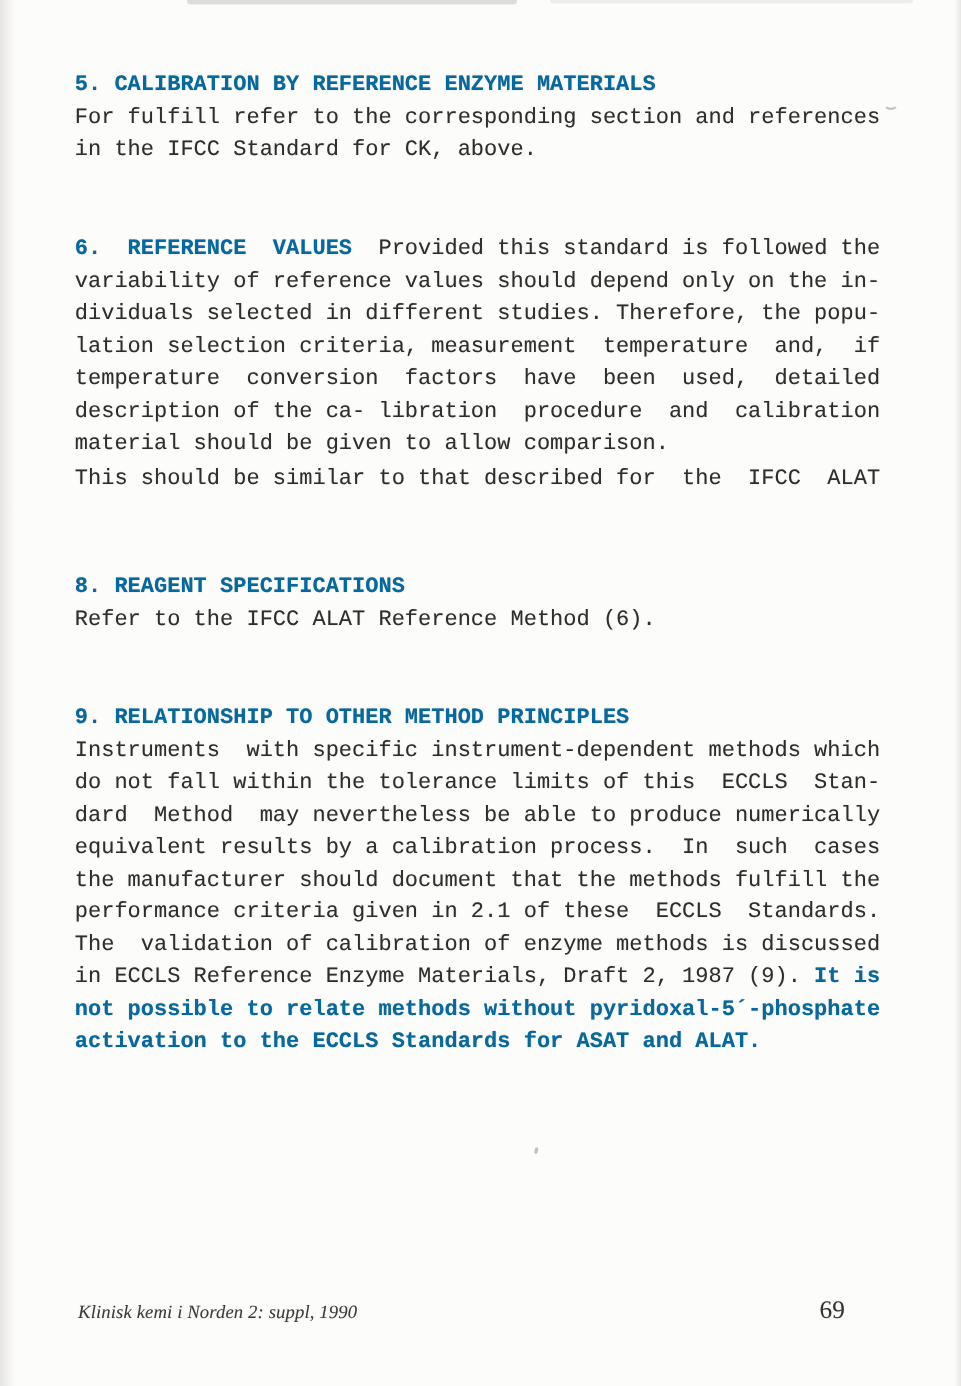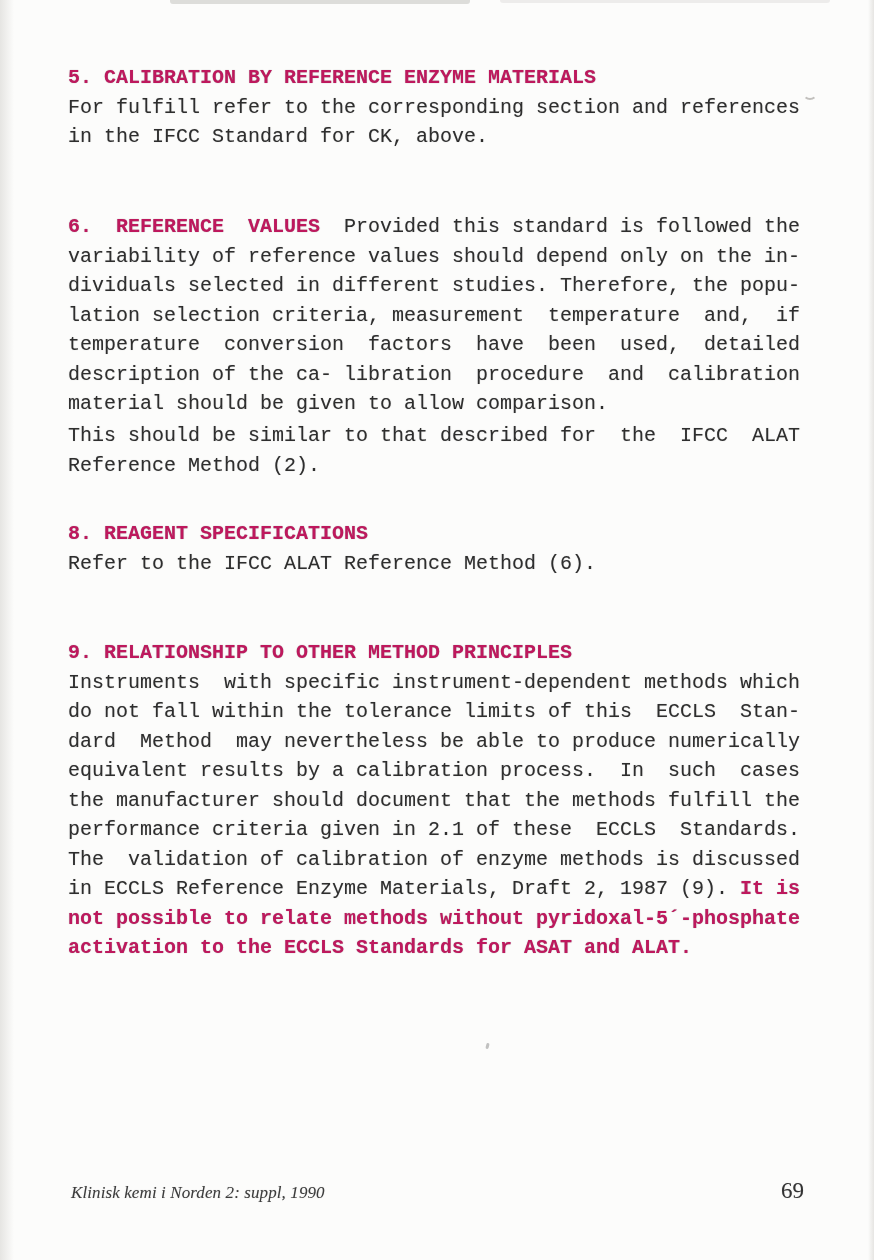--- a/index.html
+++ b/index.html
@@ -29,57 +29,57 @@
     white-space: pre;
     color: #2e2e2e;
     text-shadow: 0 0 1px rgba(70,70,70,0.35);
   }
   .section-5 { top: 63px; }
   .section-6 { top: 185px; margin-top: 27px; }
   .section-7 { top: 421px; }
   .section-8 { top: 519px; }
   .section-9 { top: 638px; }
   .tline { display: block; }
-  .seg-b { font-weight: bold; color: #be185d; text-shadow: 0 0 1px rgba(20,20,20,0.40); }
+  .seg-b { font-weight: bold; color: #0369a1; text-shadow: 0 0 1px rgba(20,20,20,0.40); }
 
   
   .speck-1 { position: absolute; left: 486px; top: 1043px; width: 3px; height: 6px;
              background: #8f8f8f; border-radius: 2px; transform: rotate(14deg); opacity: 0.55; }
   .tick-1  { position: absolute; left: 803px; top: 88px; width: 10px; height: 8px;
              border: 2px solid transparent; border-bottom-color: #aaa8a4;
              border-radius: 50%; opacity: 0.7; }
 
   
   .journal {
     position: absolute; left: 71px; top: 1183px;
     font-family: "Liberation Serif", "DejaVu Serif", serif;
     font-style: italic; font-size: 17px; color: #3c3c3c;
     letter-spacing: 0.1px;
     text-shadow: 0 0 1px rgba(80,80,80,0.3);
   }
   .pagenum {
-    position: absolute; left: 781px; top: 1178px;
+    position: absolute; left: 745px; top: 1178px;
     font-family: "Liberation Serif", "DejaVu Serif", serif;
     font-size: 23px; color: #333333;
     text-shadow: 0 0 1px rgba(80,80,80,0.3);
   }
 </style>
 </head>
 <body>
 
 <div class="page">
   <div class="edge-left"></div>
   <div class="edge-right"></div>
   <div class="streak-a"></div>
   <div class="streak-b"></div>
 
   <div id="doc-body">
       <div class="section section-5"><div class="tline"><span class="seg-b">5. CALIBRATION BY REFERENCE ENZYME MATERIALS</span></div><div class="tline"><span class="seg">For fulfill refer to the corresponding section and references</span></div><div class="tline"><span class="seg">in the IFCC Standard for CK, above.</span></div></div>
       <div class="section section-6"><div class="tline"><span class="seg-b">6.  REFERENCE  VALUES</span><span class="seg">  Provided this standard is followed the</span></div><div class="tline"><span class="seg">variability of reference values should depend only on the in-</span></div><div class="tline"><span class="seg">dividuals selected in different studies. Therefore, the popu-</span></div><div class="tline"><span class="seg">lation selection criteria, measurement  temperature  and,  if</span></div><div class="tline"><span class="seg">temperature  conversion  factors  have  been  used,  detailed</span></div><div class="tline"><span class="seg">description of the ca- libration  procedure  and  calibration</span></div><div class="tline"><span class="seg">material should be given to allow comparison.</span></div></div>
-      <div class="section section-7"><div class="tline"><span class="seg">This should be similar to that described for  the  IFCC  ALAT</span></div><div class="tline"><span class="seg">Reference Method (2).</span></div></div>
+      <div class="section section-7"><div class="tline"><span class="seg">This should be similar to that described for  the  IFCC  ALAT</span></div></div>
       <div class="section section-8"><div class="tline"><span class="seg-b">8. REAGENT SPECIFICATIONS</span></div><div class="tline"><span class="seg">Refer to the IFCC ALAT Reference Method (6).</span></div></div>
       <div class="section section-9"><div class="tline"><span class="seg-b">9. RELATIONSHIP TO OTHER METHOD PRINCIPLES</span></div><div class="tline"><span class="seg">Instruments  with specific instrument-dependent methods which</span></div><div class="tline"><span class="seg">do not fall within the tolerance limits of this  ECCLS  Stan-</span></div><div class="tline"><span class="seg">dard  Method  may nevertheless be able to produce numerically</span></div><div class="tline"><span class="seg">equivalent results by a calibration process.  In  such  cases</span></div><div class="tline"><span class="seg">the manufacturer should document that the methods fulfill the</span></div><div class="tline"><span class="seg">performance criteria given in 2.1 of these  ECCLS  Standards.</span></div><div class="tline"><span class="seg">The  validation of calibration of enzyme methods is discussed</span></div><div class="tline"><span class="seg">in ECCLS Reference Enzyme Materials, Draft 2, 1987 (9). </span><span class="seg-b">It is</span></div><div class="tline"><span class="seg-b">not possible to relate methods without pyridoxal-5´-phosphate</span></div><div class="tline"><span class="seg-b">activation to the ECCLS Standards for ASAT and ALAT.</span></div></div>
     </div>
 
   <div class="speck-1"></div>
   <div class="tick-1"></div>
 
   <div>
     <span class="journal">Klinisk kemi i Norden 2: suppl, 1990</span>
     <span class="pagenum">69</span>

